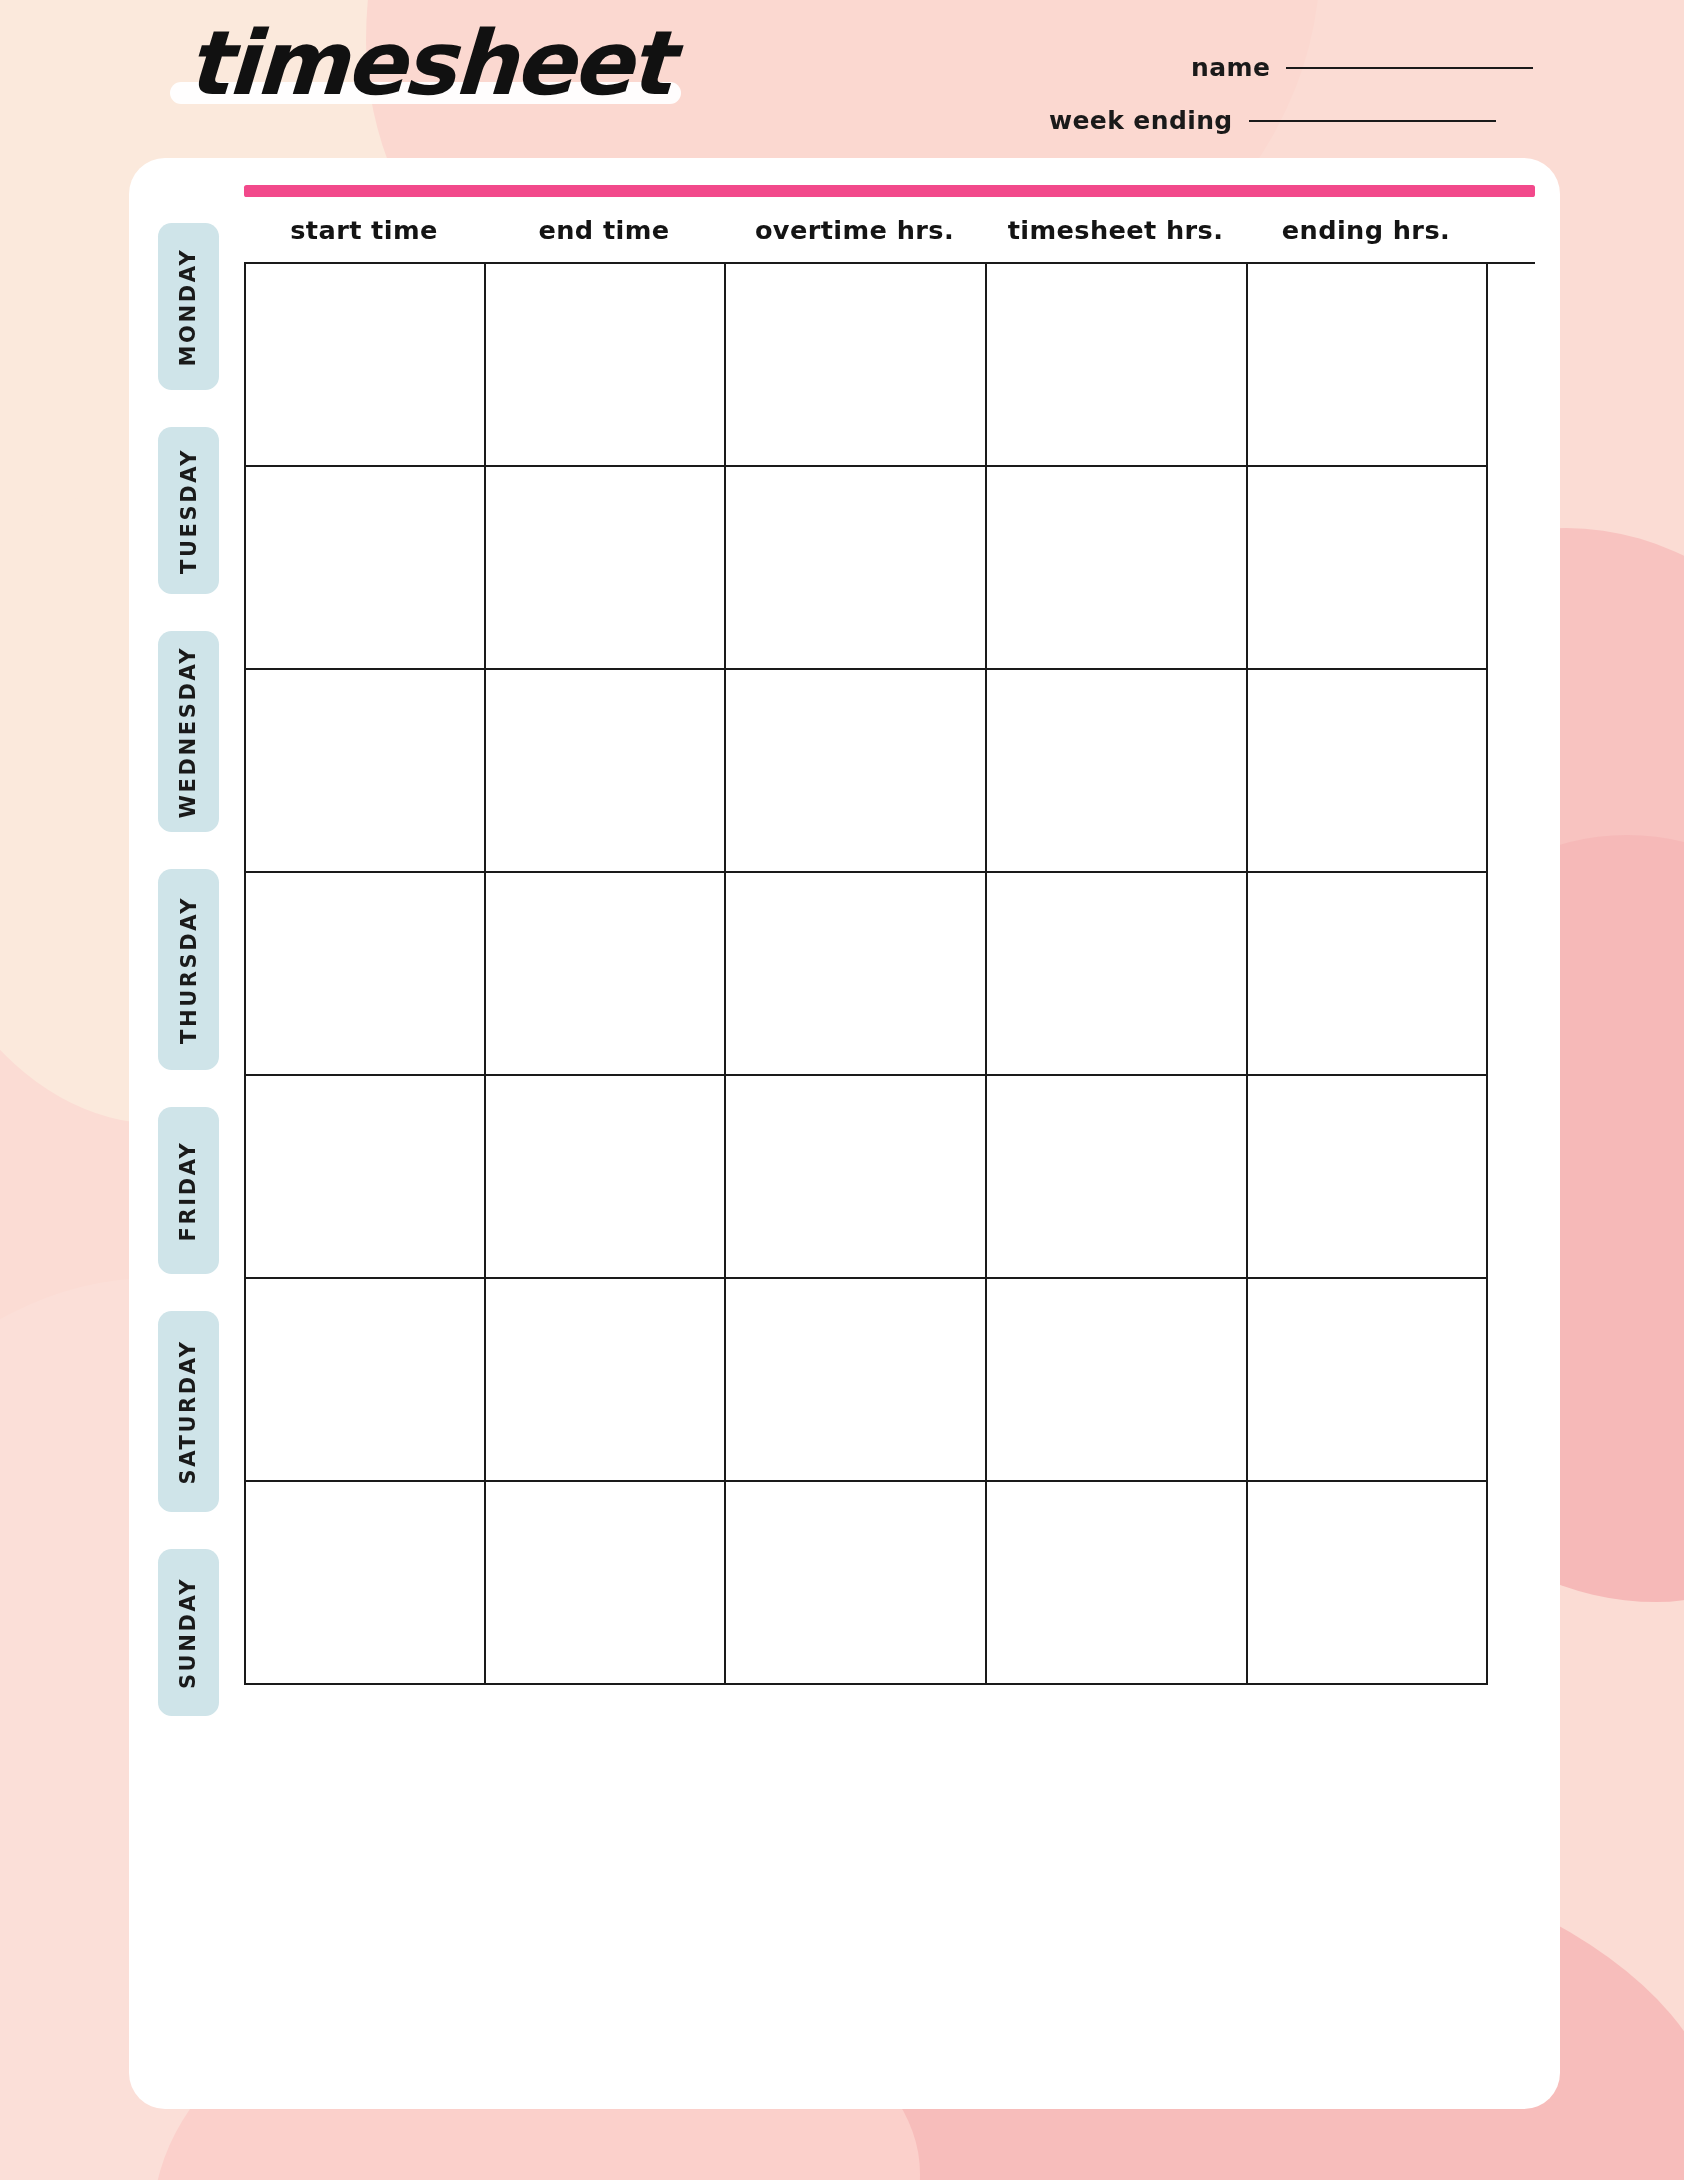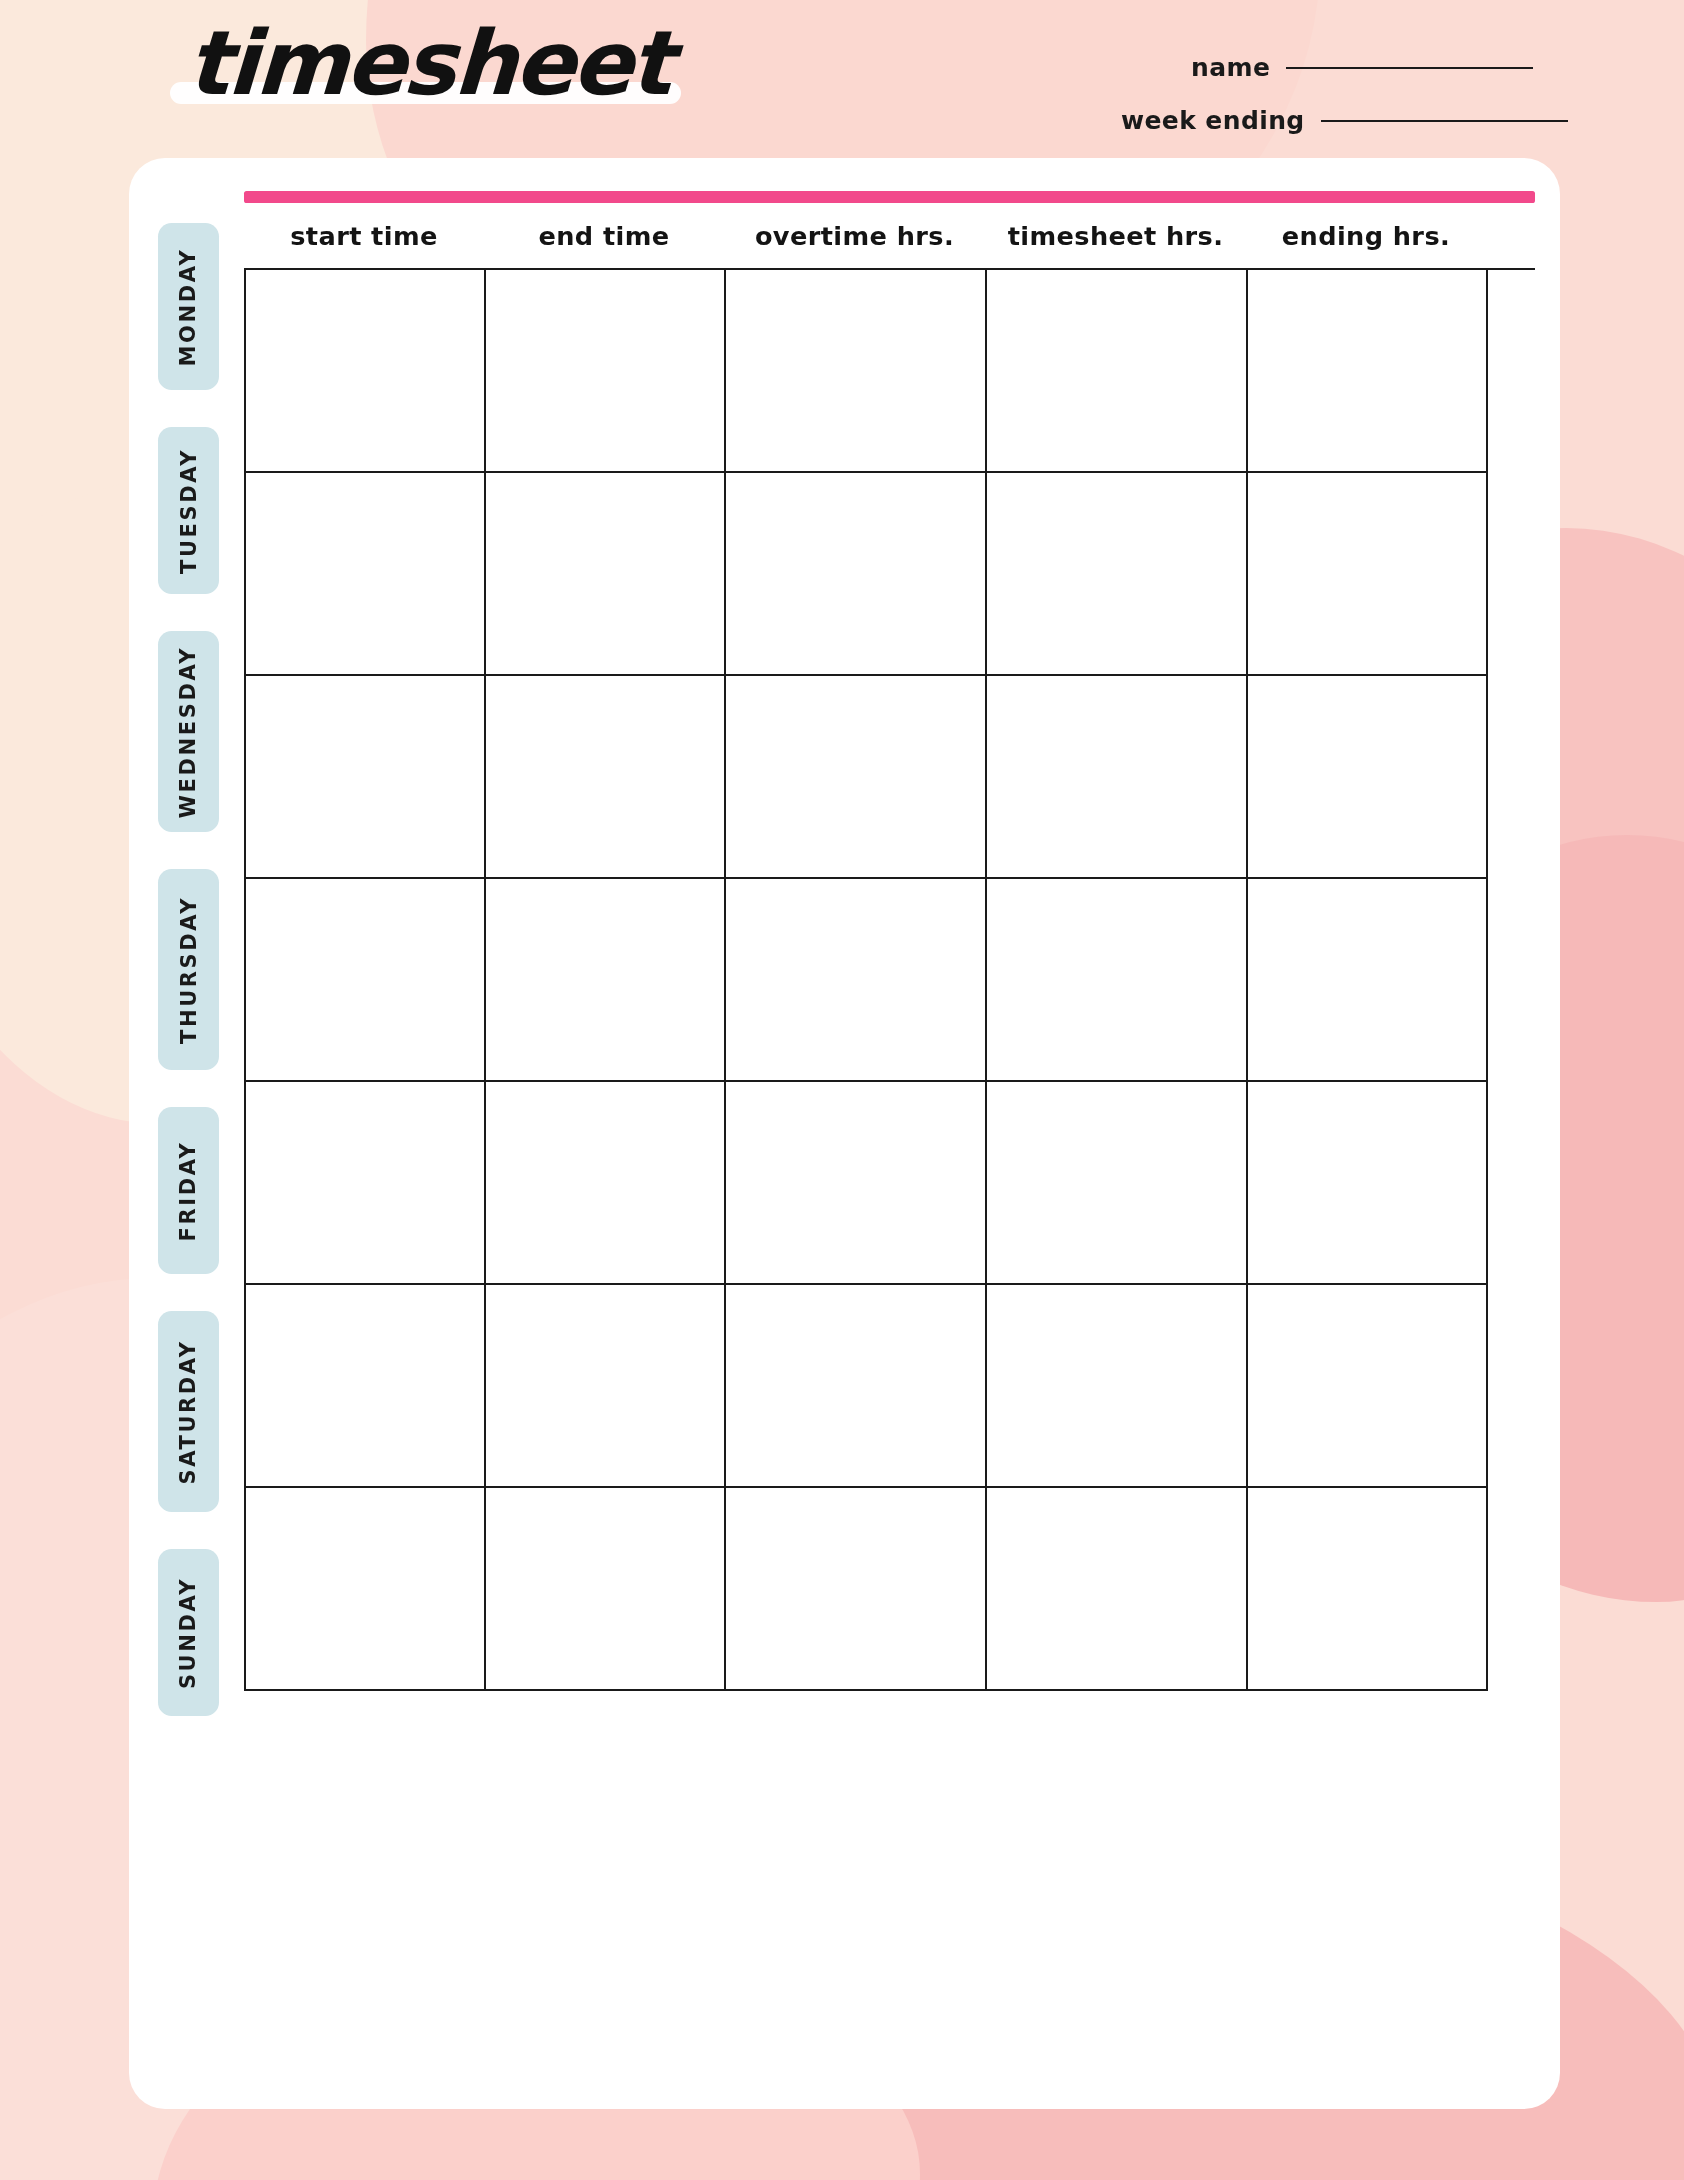--- a/index.html
+++ b/index.html
@@ -125,21 +125,21 @@
     line-height: 1;
     transform: skewX(-6deg);
   }
   .field-row {
     position: absolute;
     display: flex;
     align-items: center;
     gap: 16px;
   }
   #field-name { left: 1191px; top: 53px; }
-  #field-week { left: 1121px; top: 106px; }
+  #field-week { left: 1049px; top: 106px; }
   .field-label {
     font-family: "DejaVu Sans", sans-serif;
     font-size: 25px;
     font-weight: bold;
     color: #1a1a1a;
     letter-spacing: 0.4px;
     white-space: nowrap;
   }
   .field-line {
     width: 247px;
@@ -157,21 +157,21 @@
     height: 1951px;
     background: #ffffff;
     border-radius: 36px;
     z-index: 4;
   }
 
   
   #table-wrap {
     position: absolute;
     left: 244px;
-    top: 191px;
+    top: 185px;
     width: 1291px;
     z-index: 6;
   }
   #pink-bar {
     width: 1291px;
     height: 12px;
     background: #f2498b;
     border-radius: 2.6px;
   }
   #head-row {

